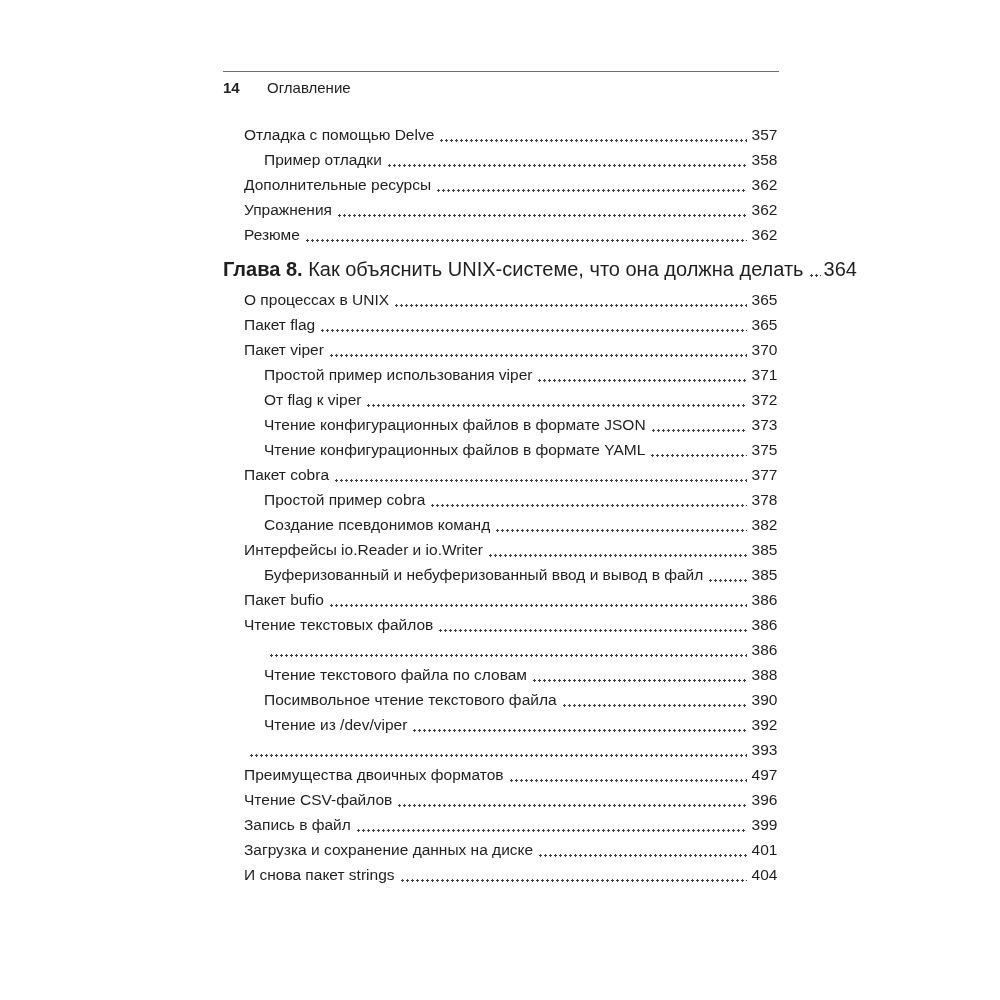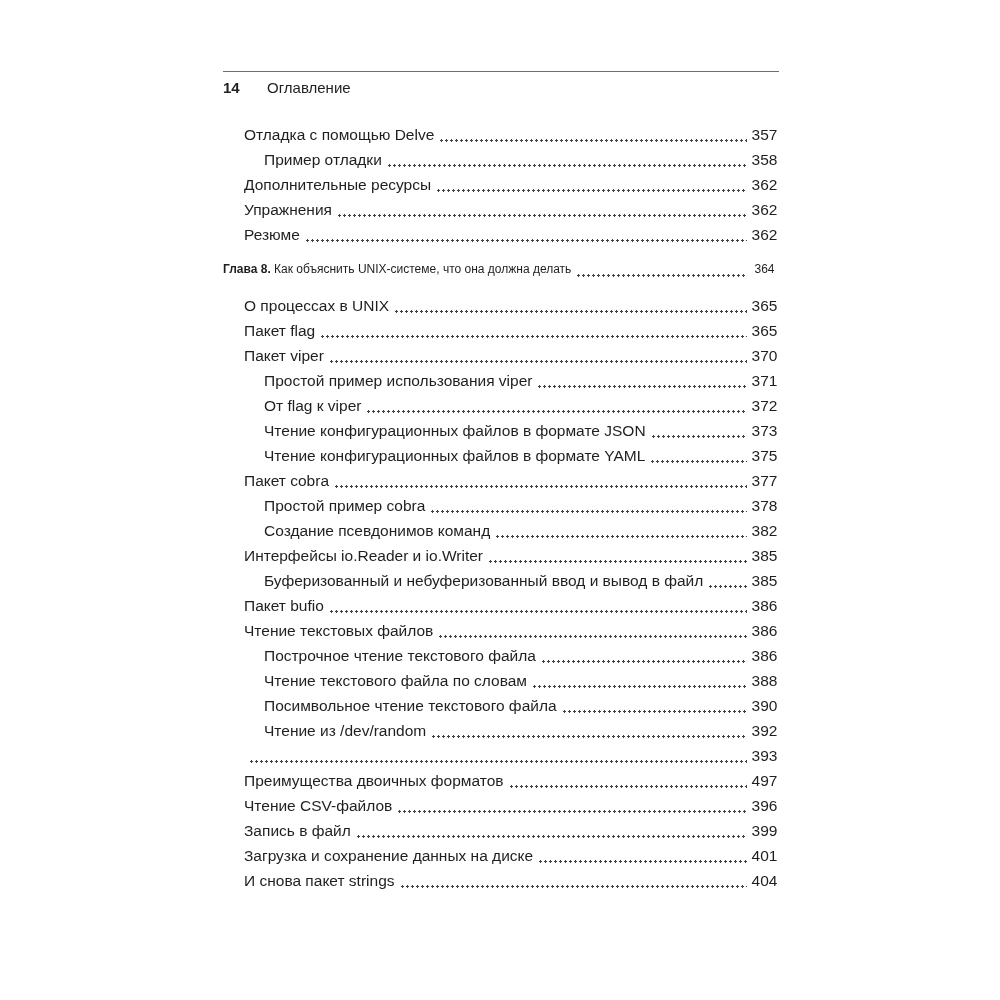--- a/index.html
+++ b/index.html
@@ -48,22 +48,22 @@
     display: flex;
     align-items: baseline;
     height: 25px;
     font-size: 15.5px;
     line-height: 25px;
   }
   .toc-row.lvl1 { padding-left: 21px; }
   .toc-row.lvl2 { padding-left: 41px; }
   .toc-row.chapter {
     margin-top: 10px;
-    margin-bottom: 11px;
-    font-size: 12px;
+    margin-bottom: 5px;
+    font-size: 20px;
     padding-left: 0;
   }
   .label { white-space: nowrap; text-align: right; }
   .prefix { font-weight: bold; }
   .dots {
     flex: 1 1 auto;
     min-width: 12px;
     align-self: flex-end;
     height: 3px;
     margin: 0 3px 5px 5px;
@@ -204,39 +204,38 @@
     <span class="pagenum">386</span>
   </div>
 
   <div class="toc-row lvl1">
     <span class="label"><span class="label-text">Чтение текстовых файлов</span></span>
     <span class="dots"></span>
     <span class="pagenum">386</span>
   </div>
 
   <div class="toc-row lvl2">
-    <span class="label"><span class="label-text">Построчное чтение текстового файла</span></span>
     <span class="dots"></span>
     <span class="pagenum">386</span>
   </div>
 
   <div class="toc-row lvl2">
     <span class="label"><span class="label-text">Чтение текстового файла по словам</span></span>
     <span class="dots"></span>
     <span class="pagenum">388</span>
   </div>
 
   <div class="toc-row lvl2">
     <span class="label"><span class="label-text">Посимвольное чтение текстового файла</span></span>
     <span class="dots"></span>
     <span class="pagenum">390</span>
   </div>
 
   <div class="toc-row lvl2">
-    <span class="label"><span class="label-text">Чтение из /dev/random</span></span>
+    <span class="label"><span class="label-text">Чтение из /dev/viper</span></span>
     <span class="dots"></span>
     <span class="pagenum">392</span>
   </div>
 
   <div class="toc-row lvl1">
     <span class="dots"></span>
     <span class="pagenum">393</span>
   </div>
 
   <div class="toc-row lvl1">

